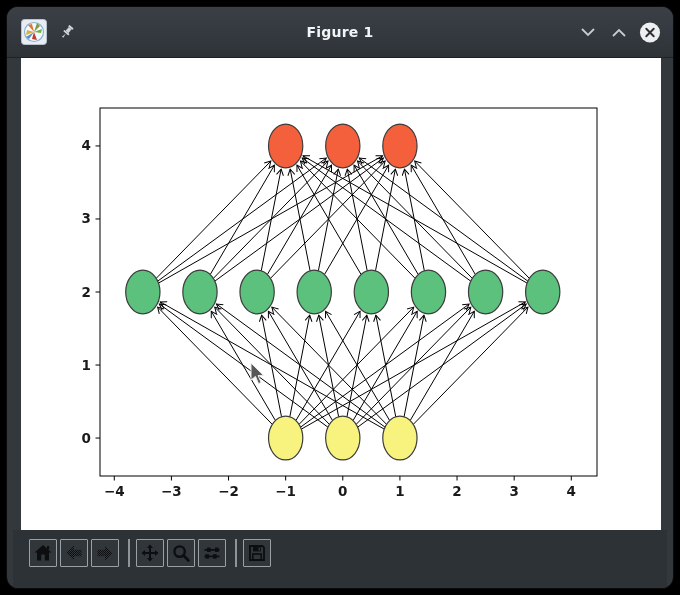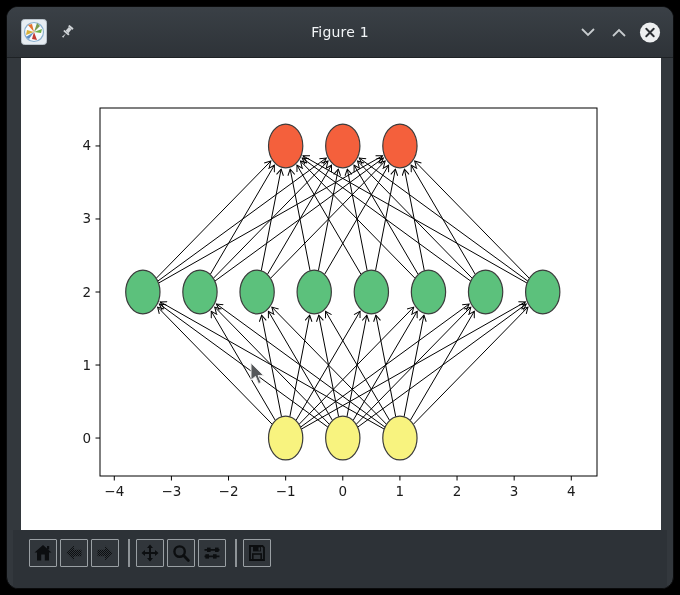--- a/index.html
+++ b/index.html
@@ -1,18 +1,18 @@
 <!DOCTYPE html>
 <html><head>
 <meta charset="utf-8">
 <style>
   html,body{margin:0;padding:0;background:#000;}
   *{box-sizing:border-box;}
   .stage{position:relative;width:680px;height:595px;background:#000;overflow:hidden;
-         font-family:"DejaVu Sans","Liberation Sans",sans-serif;}
+         font-family:"DejaVu Sans","Liberation Sans",sans-serif;font-weight:bold;}
   .window{position:absolute;left:6px;top:6px;width:668px;height:583px;background:#33383d;
           border-radius:12px;overflow:hidden;border:1px solid #0a0b0c;
           box-shadow:0 4px 14px rgba(0,0,0,.9);}
   .titlebar{position:absolute;left:0;top:0;right:0;height:51px;
             background:linear-gradient(#3a4046,#2e3338);
             border-bottom:1px solid #1e2225;display:flex;align-items:center;padding:0 12px;}
   .titlebar .appicon{width:26px;height:26px;margin-left:2px;}
   .titlebar .pin{width:20px;height:20px;margin-left:10px;opacity:.92;cursor:pointer;}
   .title{position:absolute;left:0;right:0;text-align:center;color:#f2f5f7;font-size:14px;
          letter-spacing:.2px;pointer-events:none;}

